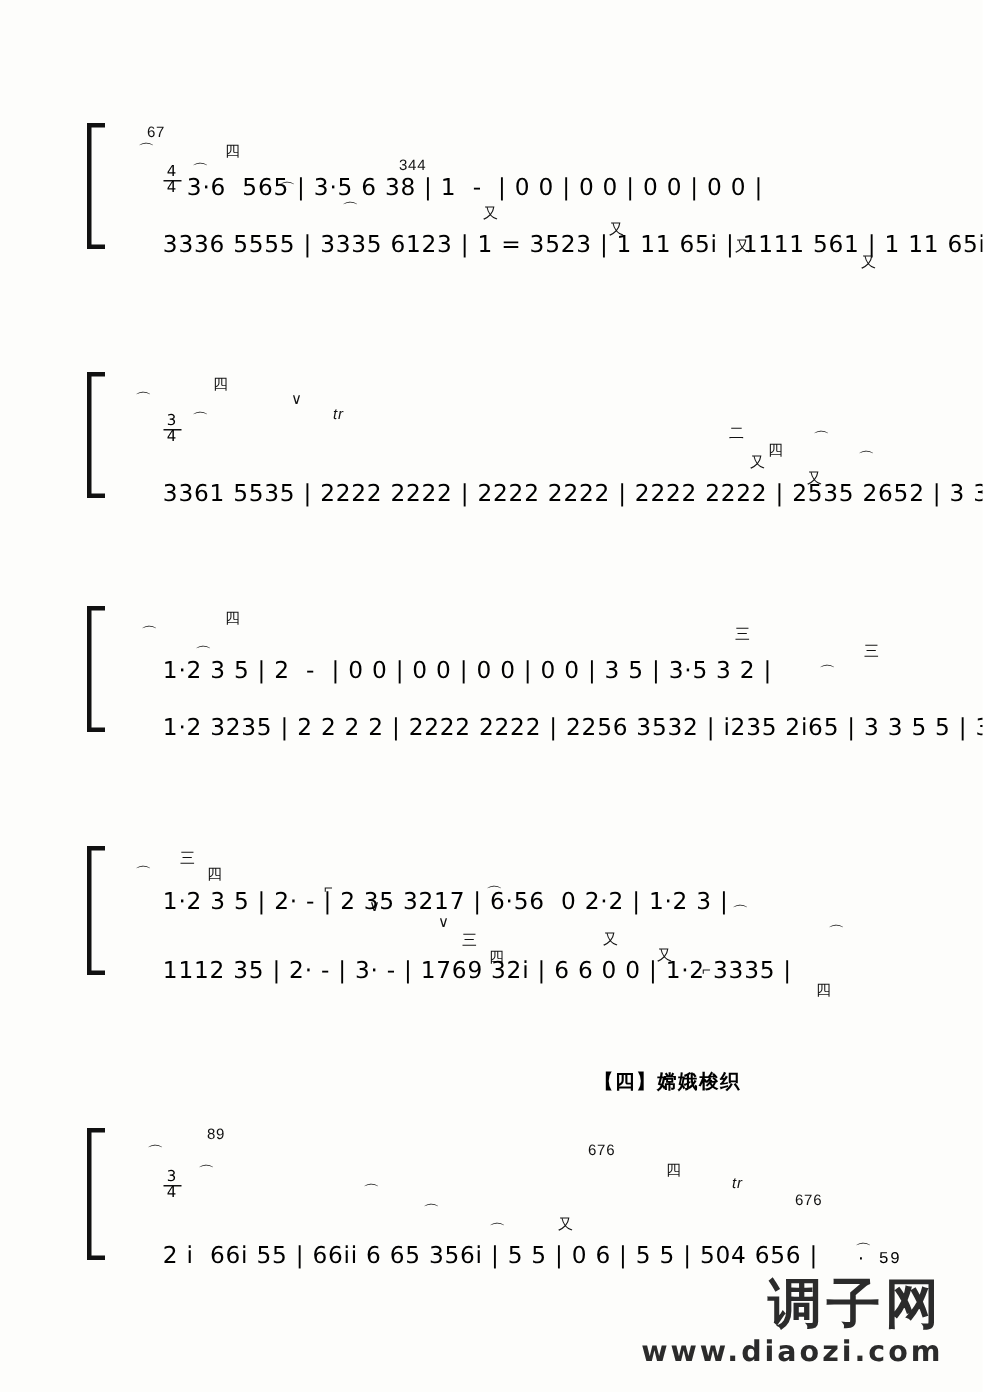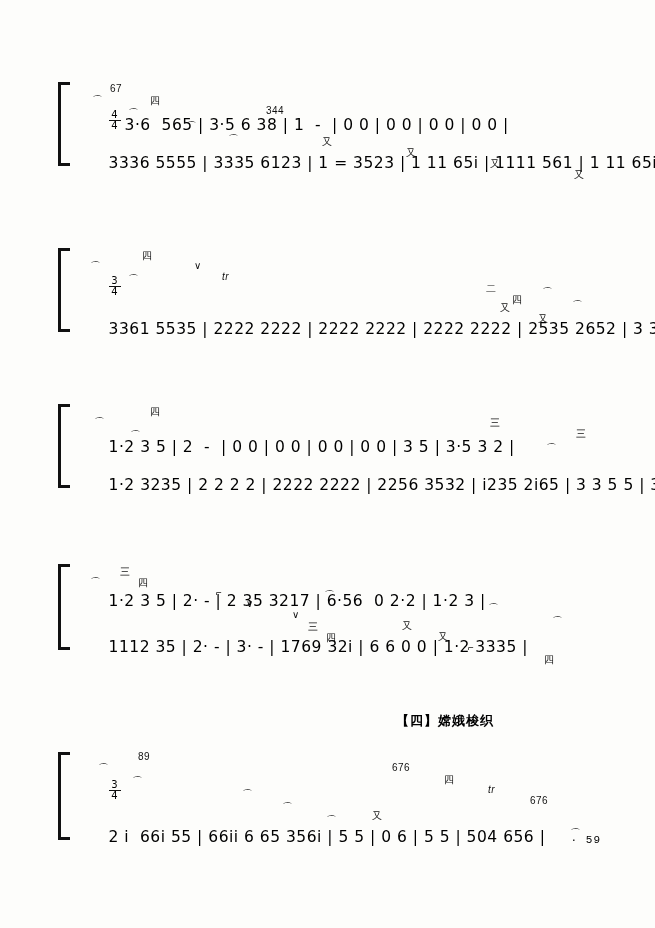--- a/index.html
+++ b/index.html
@@ -111,21 +111,21 @@
 </style>
 </head>
 <body>
 
 <div class="page">
 
   <div class="system" style="top:78px;">
     <div class="brace tall" style="top:4px;height:78px;"></div>
 
     <div class="marks-row" style="top:-6px;">
-      <span style="position:absolute;left:34px;">67</span>
+      <span style="position:absolute;left:22px;">67</span>
       <span style="position:absolute;left:74px;font-family:'Liberation Sans',sans-serif;">四</span>
       <span style="position:absolute;left:190px;">344</span>
     </div>
     <div class="slur-row" style="top:2px;">
       <span style="position:absolute;left:16px;">⌒</span>
       <span style="position:absolute;left:52px;">⌒</span>
       <span style="position:absolute;left:110px;">⌒</span>
       <span style="position:absolute;left:152px;">⌒</span>
     </div>
 
@@ -259,14 +259,18 @@
     <div class="rawline" style="top:62px;">
       <span>2 i  66i 55 | 66ii 6 65 356i | 5 5 | 0 6 | 5 5 | 504 656 |</span>
     </div>
     <div class="marks-row" style="top:50px;">
       <span style="position:absolute;left:296px;font-family:'Liberation Sans',sans-serif;">又</span>
     </div>
   </div>
 
   <div class="pageno">· 59</div>
 
+  <div class="wm">
+    <div class="cn">调子网</div>
+    <div class="url">www.diaozi.com</div>
+  </div>
 
 </div>
 
 </body></html>

